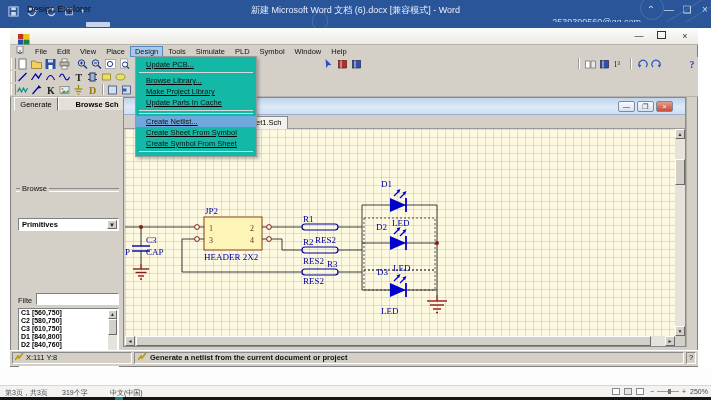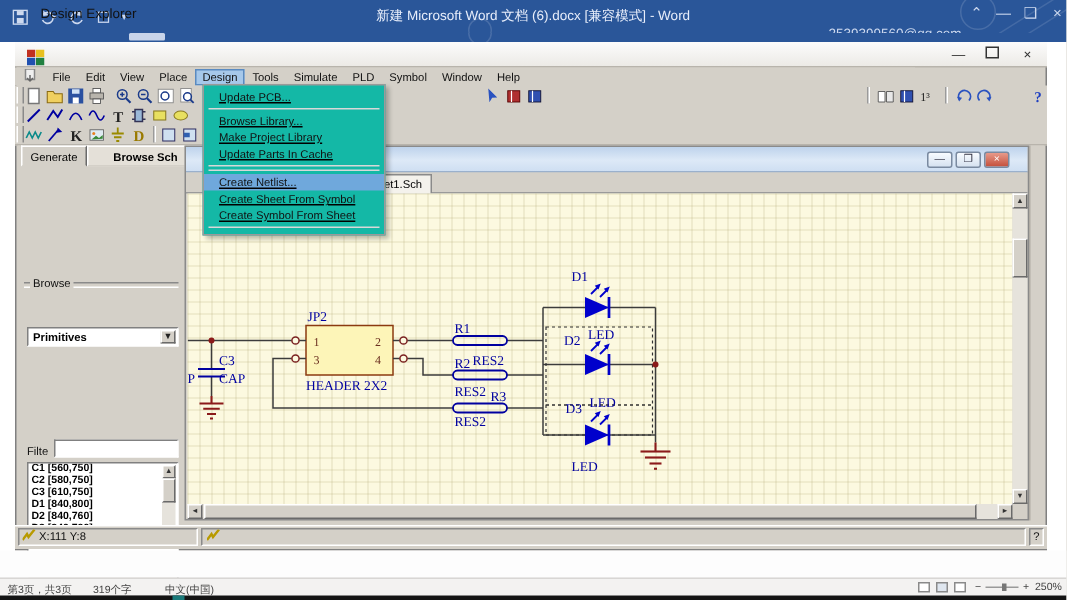--- a/index.html
+++ b/index.html
@@ -554,21 +554,21 @@
 
 <div class="abs de-status"></div>
 <div class="abs scell" style="left:12px;width:120px;">
   <svg width="9" height="8" viewBox="0 0 9 8" style="vertical-align:-1px;margin:0 2px;">
       <path d="M0,7 L3,3 L4,5 L8,0" fill="none" stroke="#b89a00" stroke-width="1.6"></path>
     </svg><span>X:111 Y:8</span>
 </div>
 <div class="abs scell" style="left:134px;width:550px;">
   <svg width="9" height="8" viewBox="0 0 9 8" style="vertical-align:-1px;margin:0 3px;">
       <path d="M0,7 L3,3 L4,5 L8,0" fill="none" stroke="#b89a00" stroke-width="1.6"></path>
-    </svg>
+    </svg><b>Generate a netlist from the current document or project</b>
 </div>
 <div class="abs scell" style="left:686px;width:10px;text-align:center;">?</div>
 
 <div class="abs dropdown">
   <div class="mi">Update PCB...</div>
   <div class="msep"></div>
   <div class="mi">Browse Library...</div>
   <div class="mi">Make Project Library</div>
   <div class="mi">Update Parts In Cache</div>
   <div class="msep"></div>

